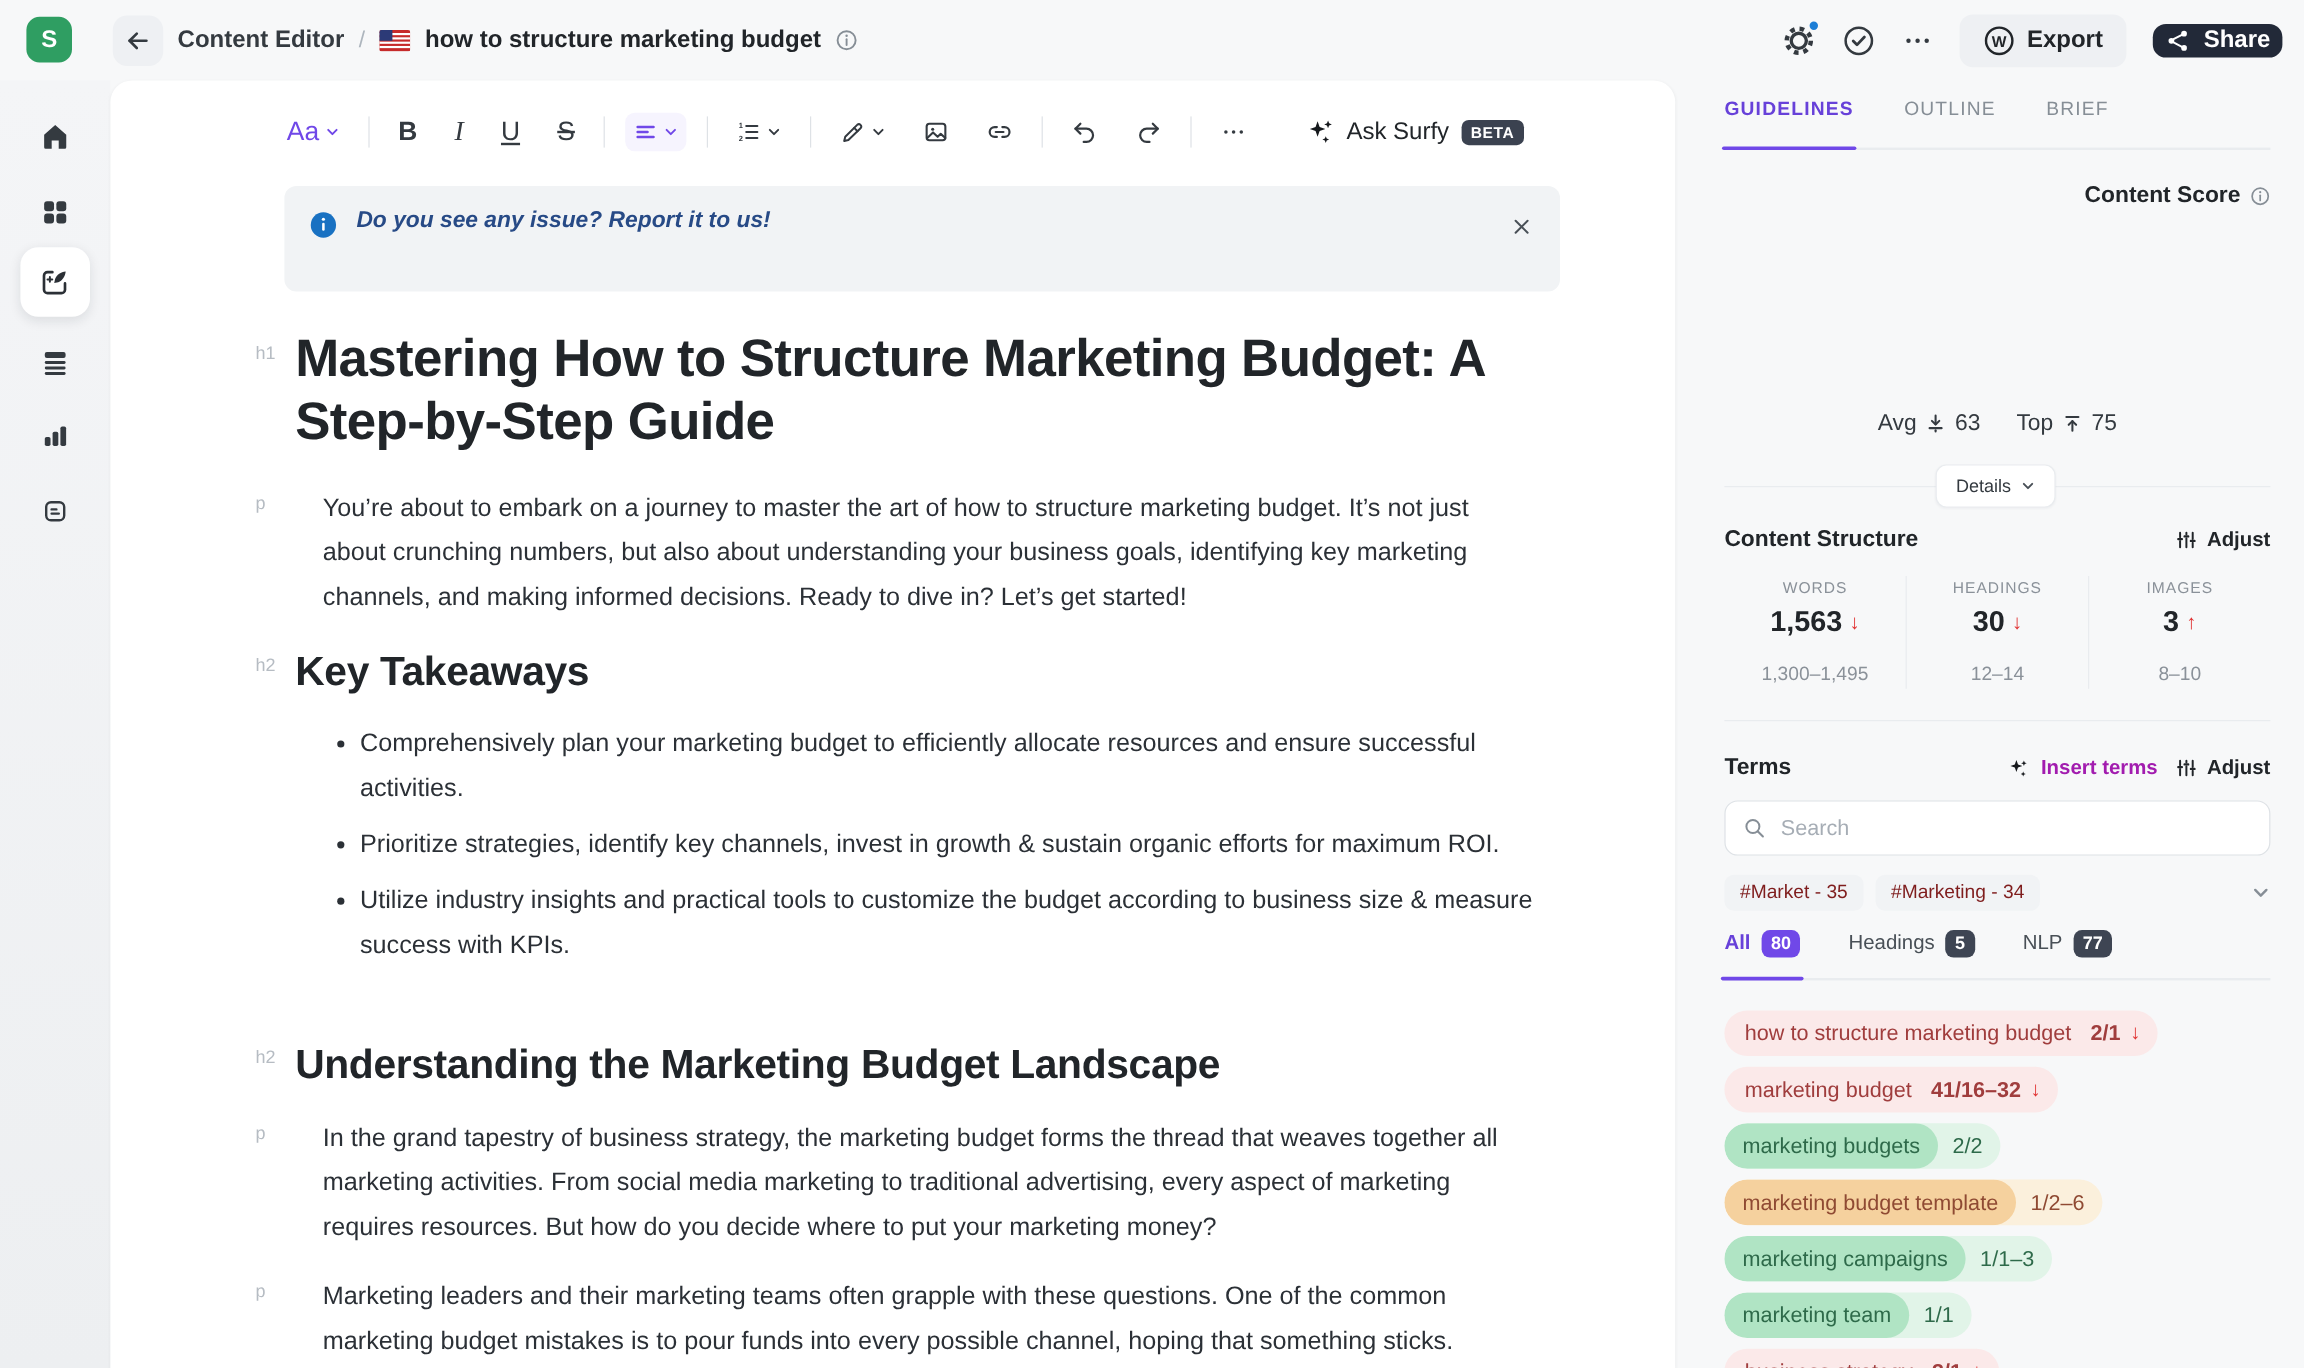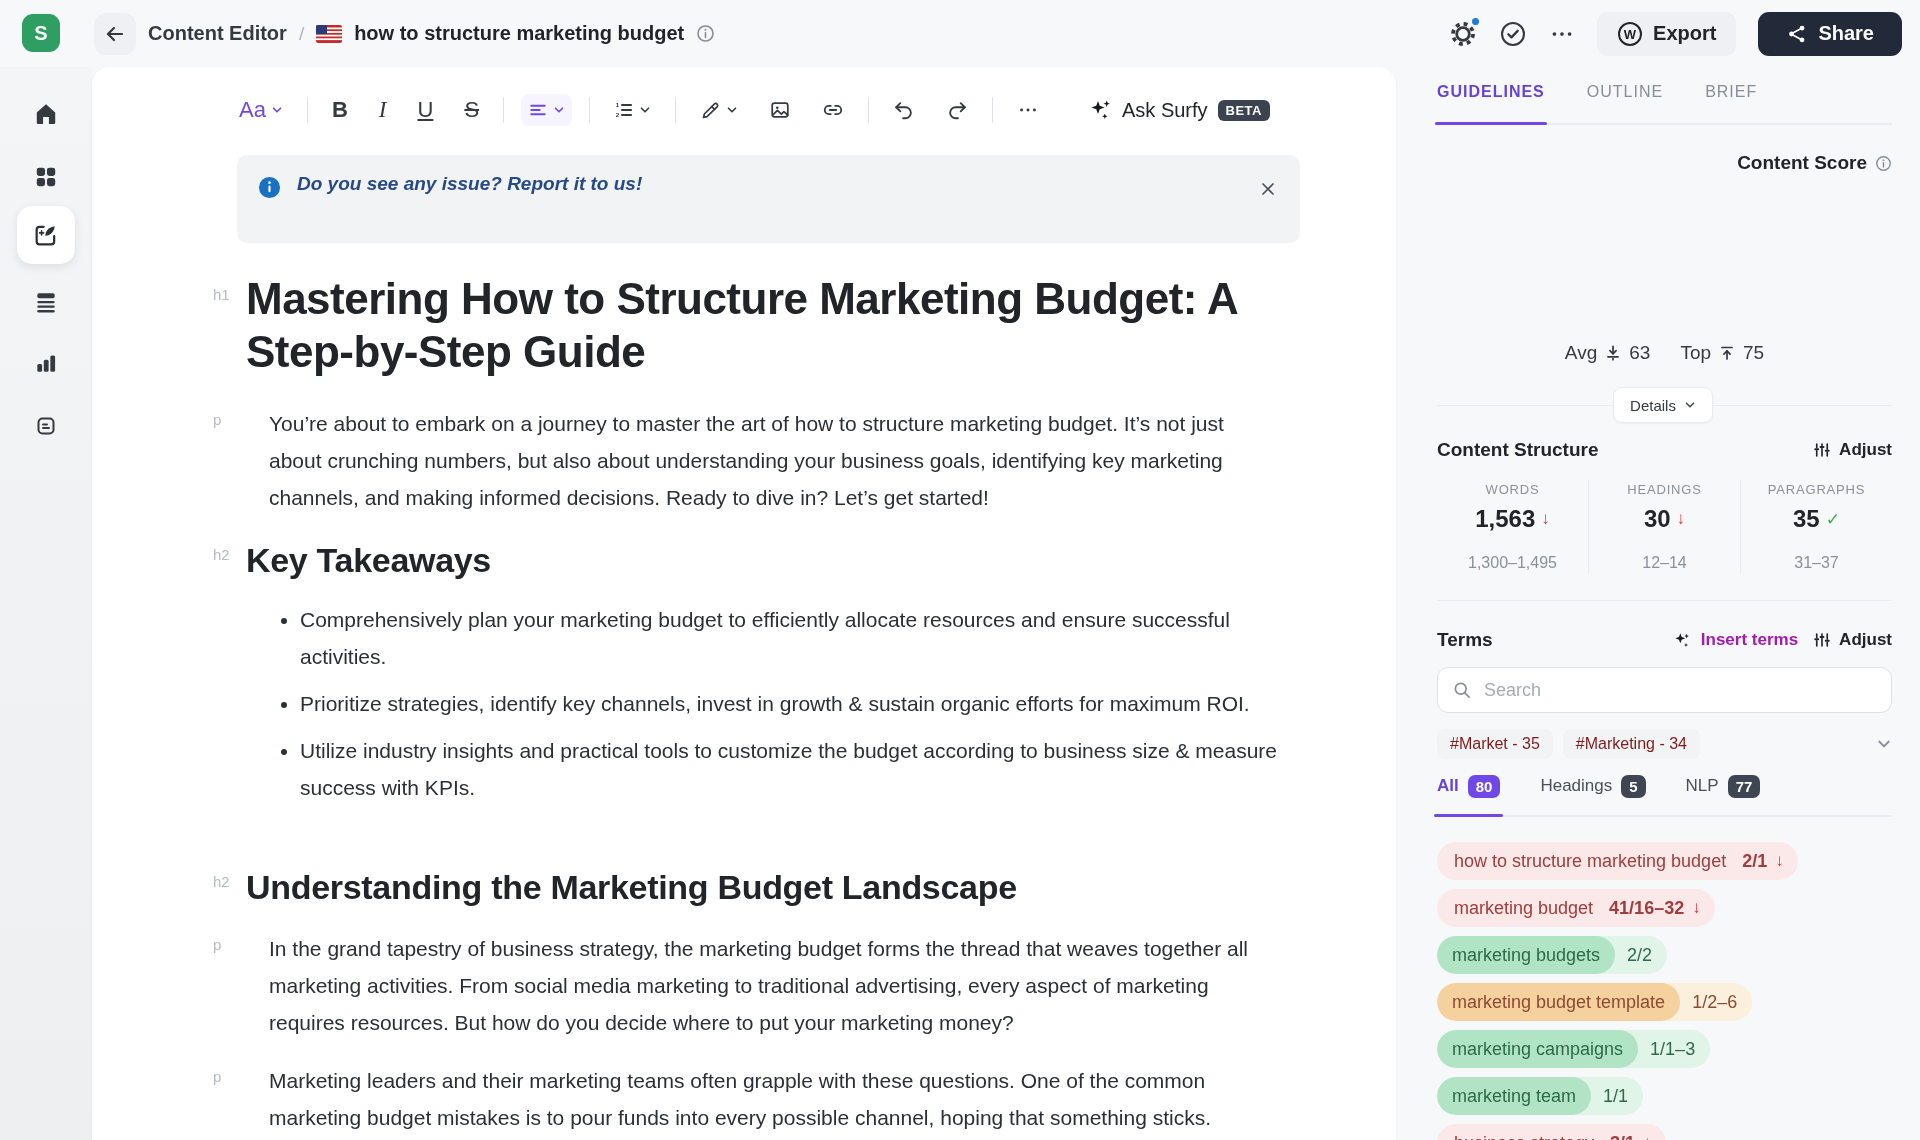--- a/index.html
+++ b/index.html
@@ -19,22 +19,22 @@
   .crumb .bc{font-size:20px;font-weight:600;color:#343a40;}
   .crumb .sep{font-size:19px;color:#adb5bd;}
   .crumb .doc-title{font-size:20px;font-weight:700;color:#212529;}
   .flag{width:26px;height:18px;border-radius:2px;overflow:hidden;position:relative;flex:none;}
   .tb-right{right:18px;top:0;height:67px;display:flex;align-items:center;gap:22px;}
   .tb-icon{position:relative;color:#343a40;cursor:pointer;display:flex;}
   .tb-icon .dot{position:absolute;right:-4px;top:-4px;width:11px;height:11px;border-radius:50%;
         background:#1c7ed6;border:2px solid #f7f8f9;}
   .btn-export{display:flex;align-items:center;gap:10px;background:#eef0f3;border-radius:11px;height:44px;
         padding:0 20px;font-size:20px;font-weight:700;color:#212529;cursor:pointer;}
-  .btn-share{display:flex;align-items:center;gap:10px;background:#222938;border-radius:11px;height:44px;
-        padding:0 28px;font-size:20px;font-weight:700;color:#fff;cursor:pointer;}
+  .btn-share{display:flex;align-items:center;gap:10px;background:#222938;border-radius:11px;height:28px;
+        padding:0 10px;font-size:20px;font-weight:700;color:#fff;cursor:pointer;}
 
   
   .sidebar{left:0;top:67px;width:92px;height:1073px;background:linear-gradient(#f4f5f7,#edeff1);}
   .side-item{position:absolute;left:17px;width:58px;height:58px;border-radius:15px;display:flex;
         align-items:center;justify-content:center;color:#343a40;cursor:pointer;}
   .side-item.active{background:#fff;box-shadow:0 3px 10px rgba(20,30,40,.10);}
 
   
   .card{left:92px;top:67px;width:1304px;height:1073px;background:#fff;border-radius:18px 18px 0 0;
         box-shadow:0 1px 3px rgba(20,30,40,.05);}
@@ -518,26 +518,26 @@
       </div>
       <div class="stat">
         <div class="s-lbl">HEADINGS</div>
         <div class="s-val">
             <span>30</span>
             <span class="trend down">↓</span>
           </div>
         <div class="s-rng">12–14</div>
       </div>
       <div class="stat">
-        <div class="s-lbl">PARAGRAPHS</div>
+        <div class="s-lbl">IMAGES</div>
         <div class="s-val">
-            <span>35</span>
-            <span class="trend check">✓</span>
+            <span>3</span>
+            <span class="trend up">↑</span>
           </div>
-        <div class="s-rng">31–37</div>
+        <div class="s-rng">8–10</div>
       </div>
     </div>
 
     <div class="hr" style="top:533px;"></div>
 
     <div class="abs p-inner terms-head" style="top:562px;">
       <span class="sec-head">
           <span>Terms</span>
         </span>
       <span class="insert-terms">

